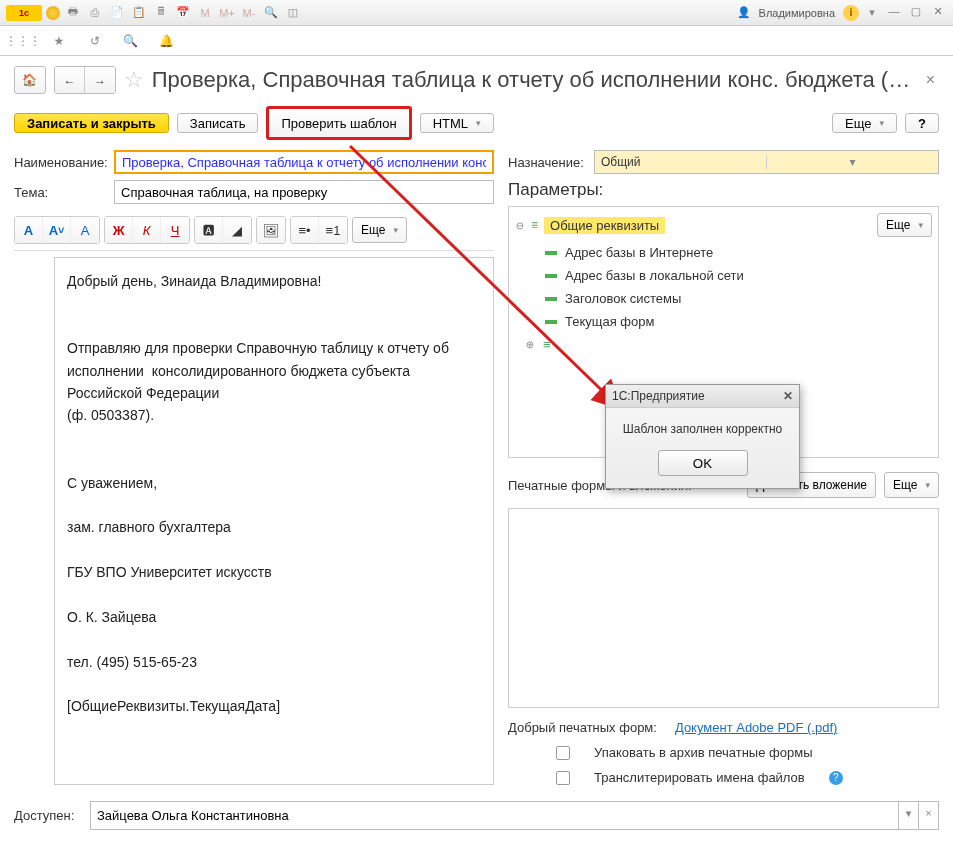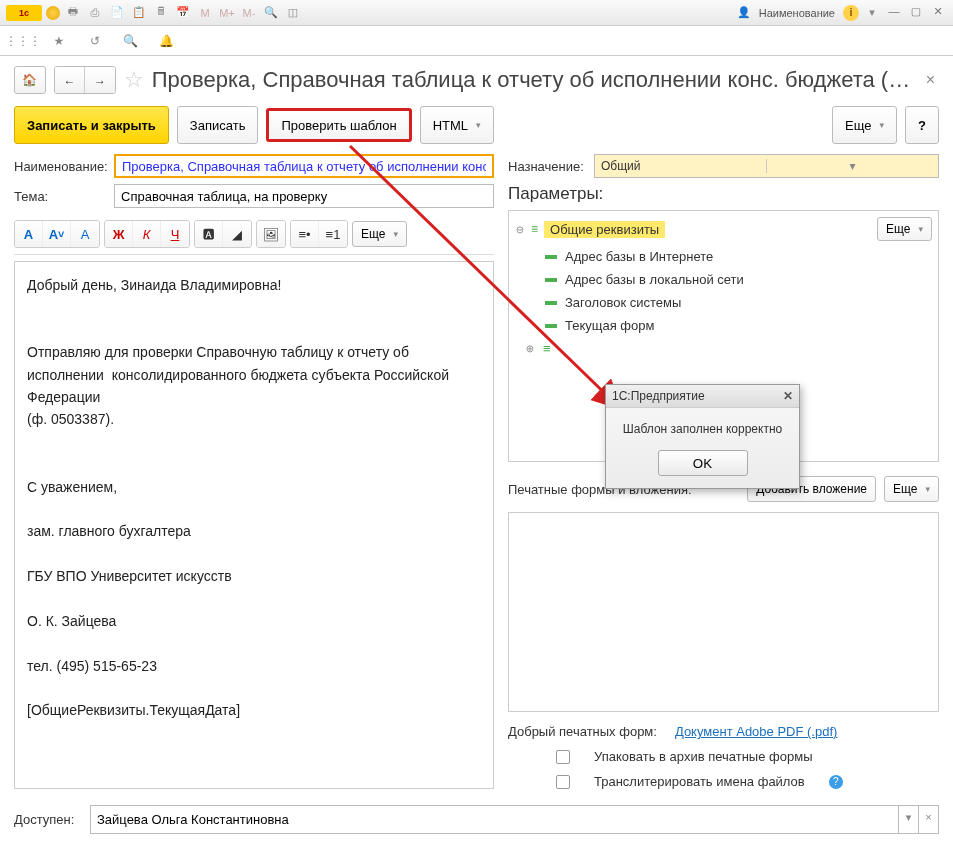--- a/index.html
+++ b/index.html
@@ -17,42 +17,42 @@
 .toolbar .ico { width: 18px; height: 18px; cursor: pointer; display: inline-flex; align-items: center; justify-content: center; }
 .page-head { display: flex; align-items: center; gap: 8px; padding: 10px 14px 6px; }
 .page-head .home-btn, .page-head .nav-btn { width: 32px; height: 28px; border: 1px solid #bbb; border-radius: 3px; background: linear-gradient(#fff,#f2f2f2); display: inline-flex; align-items: center; justify-content: center; cursor: pointer; }
 .nav-group { display: flex; border: 1px solid #bbb; border-radius: 3px; overflow: hidden; }
 .nav-group .half { width: 30px; height: 26px; display: inline-flex; align-items: center; justify-content: center; background: linear-gradient(#fff,#f2f2f2); cursor: pointer; }
 .nav-group .half:first-child { border-right: 1px solid #ccc; }
 .page-head .star { color: #ccc; font-size: 22px; }
 .page-head h1 { font-size: 22px; font-weight: normal; color: #444; flex: 1; white-space: nowrap; overflow: hidden; text-overflow: ellipsis; }
 .page-head .close-x { color: #888; font-size: 16px; cursor: pointer; padding: 0 4px; }
 .cmdbar { display: flex; align-items: center; gap: 8px; padding: 6px 14px 10px; }
-.btn { height: 38px; padding: 0 12px; border: 1px solid #bbb; border-radius: 3px; background: linear-gradient(#fff,#f3f3f3); cursor: pointer; font-size: 13px; display: inline-flex; align-items: center; gap: 4px; }
+.btn { height: 20px; padding: 0 12px; border: 1px solid #bbb; border-radius: 3px; background: linear-gradient(#fff,#f3f3f3); cursor: pointer; font-size: 13px; display: inline-flex; align-items: center; gap: 4px; }
 .btn.yellow { background: linear-gradient(#ffe64a,#ffd400); border-color: #d4a900; font-weight: bold; }
 .btn.dd::after { content: "▾"; font-size: 9px; color: #888; margin-left: 4px; }
 .btn.highlight-red { border: 3px solid #d62020; height: 34px; }
 .cmdbar .right { margin-left: auto; display: flex; gap: 8px; }
 .btn.help { width: 34px; padding: 0; justify-content: center; font-weight: bold; }
 .content { display: flex; padding: 0 14px 10px; gap: 14px; }
 .col-left { width: 480px; display: flex; flex-direction: column; gap: 6px; }
 .col-right { flex: 1; display: flex; flex-direction: column; gap: 6px; }
 .row { display: flex; align-items: center; gap: 6px; }
 .label { width: 94px; font-size: 13px; color: #333; }
 .input { flex: 1; height: 24px; border: 1px solid #bbb; padding: 0 6px; font-size: 13px; }
 .input.sel-orange { border: 2px solid #f2a200; background: #fff; color: #2c2cff; }
 .input.sel-orange::selection { background: #3088ff; color: #fff; }
 .fmt { display: flex; gap: 4px; align-items: center; border-bottom: 1px solid #ddd; padding-bottom: 6px; margin-top: 6px; }
 .fmt .grp { display: flex; border: 1px solid #ccc; border-radius: 3px; overflow: hidden; }
 .fmt .fbtn { width: 28px; height: 26px; display: inline-flex; align-items: center; justify-content: center; background: linear-gradient(#fff,#f3f3f3); cursor: pointer; font-size: 13px; border-right: 1px solid #eee; }
 .fmt .fbtn:last-child { border-right: none; }
 .fmt .fbtn b { color: #c00; }
 .fmt .fbtn i { color: #c00; font-style: italic; }
 .fmt .fbtn u { color: #c00; }
-.editor { flex: 1; min-height: 520px; border: 1px solid #ccc; padding: 12px; font-size: 14px; line-height: 1.6; color: #222; overflow: auto; white-space: pre-wrap; }
+.editor { flex: 1; min-height: 520px; border: 1px solid #ccc; padding: 12px; font-size: 14px; line-height: 1.6; color: #222; overflow: auto; white-space: pre-wrap; margin-left: 40px; }
 .purpose-input { flex: 1; height: 24px; border: 1px solid #bbb; background: #fff3c4; display: flex; align-items: center; }
 .purpose-input span { padding: 0 6px; flex: 1; }
 .purpose-input .dd { width: 20px; border-left: 1px solid #ccc; text-align: center; cursor: pointer; color: #888; }
 .sec-head { display: flex; align-items: center; gap: 8px; }
 .params-box { border: 1px solid #ccc; height: 252px; padding: 6px; position: relative; }
 .params-top { display: flex; gap: 6px; margin-bottom: 4px; align-items: center; }
 .tree-root { background: #ffe96b; padding: 1px 6px; font-size: 13px; }
 .tree { margin-left: 30px; }
 .tree-item { display: flex; align-items: center; gap: 8px; padding: 4px 0; font-size: 13px; }
 .tree-item .dash { width: 12px; height: 4px; background: #4caf50; }
@@ -86,21 +86,21 @@
   <span class="icon-btn">📋</span>
   <span class="icon-btn">🖩</span>
   <span class="icon-btn">📅</span>
   <span class="icon-btn" style="color:#caa;">M</span>
   <span class="icon-btn" style="color:#caa;">M+</span>
   <span class="icon-btn" style="color:#caa;">M-</span>
   <span class="icon-btn">🔍</span>
   <span class="icon-btn">◫</span>
   <span class="spacer"></span>
   <span>👤</span>
-  <span class="user">Наименование</span>
+  <span class="user">Владимировна</span>
   <span class="info">i</span>
   <span class="icon-btn">▾</span>
   <span class="win-btn">—</span>
   <span class="win-btn">▢</span>
   <span class="win-btn">✕</span>
 </div>
 
 <div class="toolbar">
   <span class="ico">⋮⋮⋮</span>
   <span class="ico">★</span>

